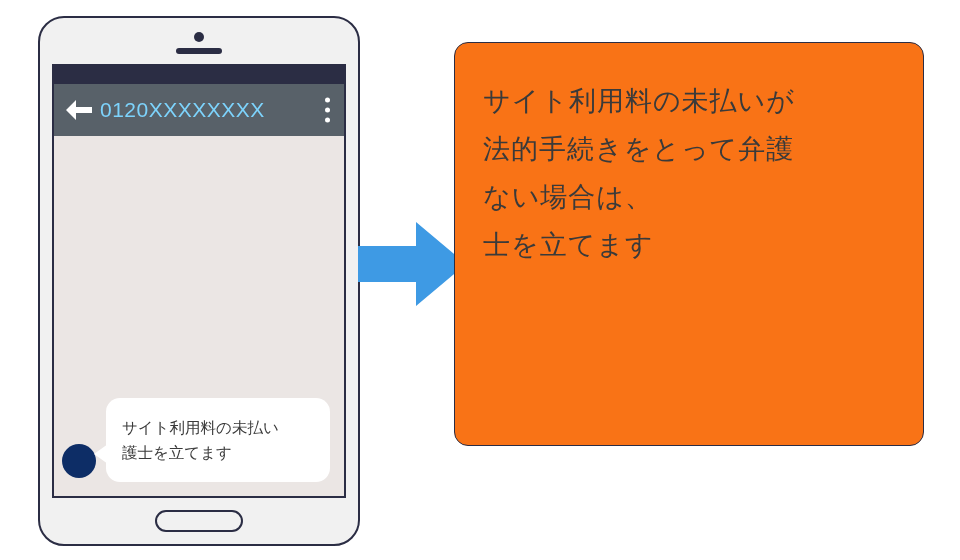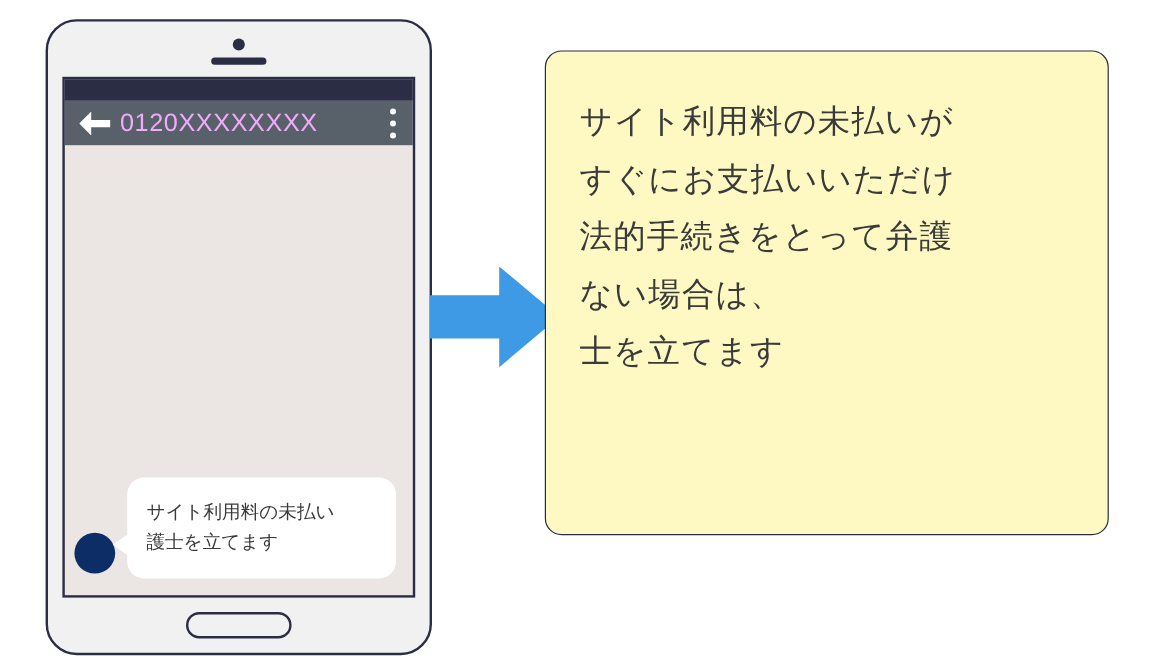--- a/index.html
+++ b/index.html
@@ -62,26 +62,26 @@
     border: 2px solid #2b2d44;
     background: #ebe6e4;
     display: flex;
     flex-direction: column;
   }
   .status-bar {
     height: 18px;
     background: #2b2d44;
   }
   .title-bar {
-    height: 37px;
+    height: 52px;
     background: #586169;
     display: flex;
     align-items: center;
     padding: 0 12px;
-    color: #f0abfc;
+    color: #7dd3fc;
     position: relative;
   }
   .back-arrow {
     width: 26px;
     height: 20px;
     flex: 0 0 auto;
     margin-right: 8px;
   }
   .title-text {
     font-size: 21px;
@@ -146,21 +146,21 @@
     width: 108px;
     height: 92px;
   }
   
   .callout {
     position: absolute;
     left: 454px;
     top: 42px;
     width: 470px;
     height: 404px;
-    background: #fef9c3;
+    background: #f97316;
     border: 1px solid #2b2d44;
     border-radius: 14px;
     padding: 34px 28px;
     font-size: 27px;
     line-height: 1.78;
     color: #3a3a3a;
     letter-spacing: 1px;
   }
 </style>
 </head>
@@ -194,17 +194,16 @@
 
   <div class="phone-home"></div>
 </div>
 
 <svg class="arrow" viewBox="0 0 108 92">
   <path d="M0 28 L58 28 L58 4 L108 46 L58 88 L58 64 L0 64 Z" fill="#3e9ae4"></path>
 </svg>
 
 <div class="callout">
   <div>サイト利用料の未払いが</div>
-  <div>すぐにお支払いいただけ</div>
   <div>法的手続きをとって弁護</div>
   <div>ない場合は、</div>
   <div>士を立てます</div>
 </div>
 
 </body></html>

